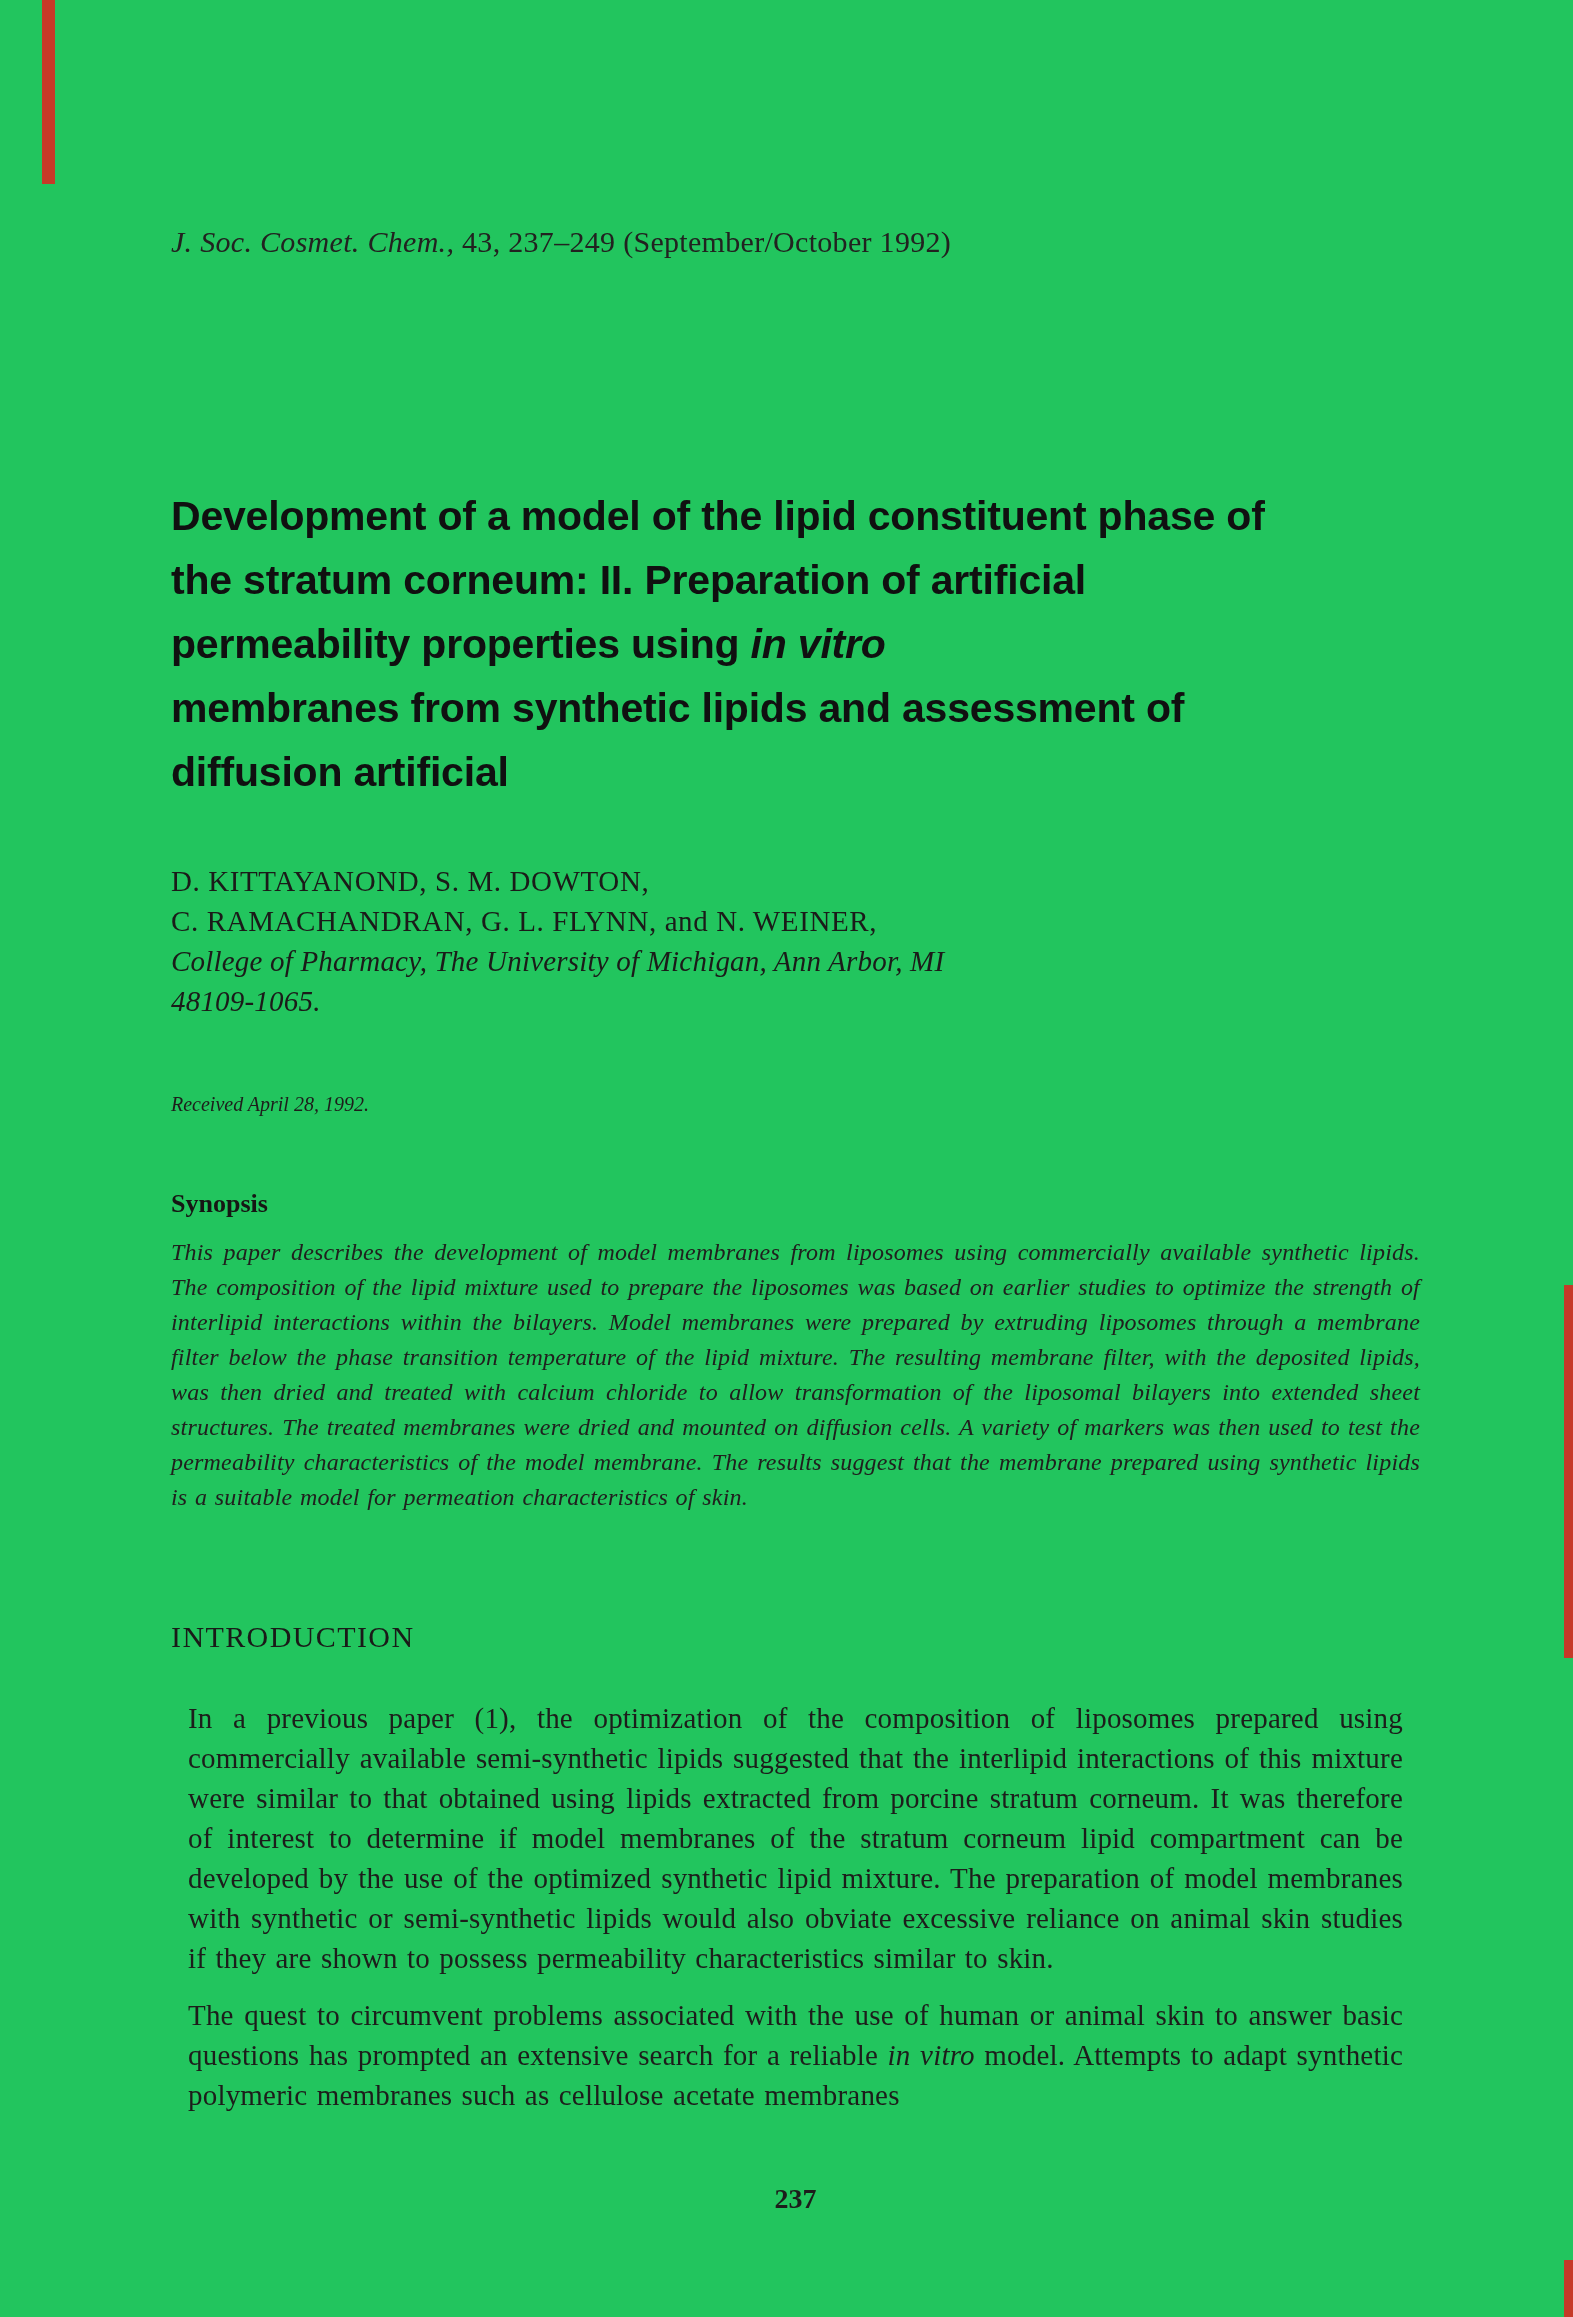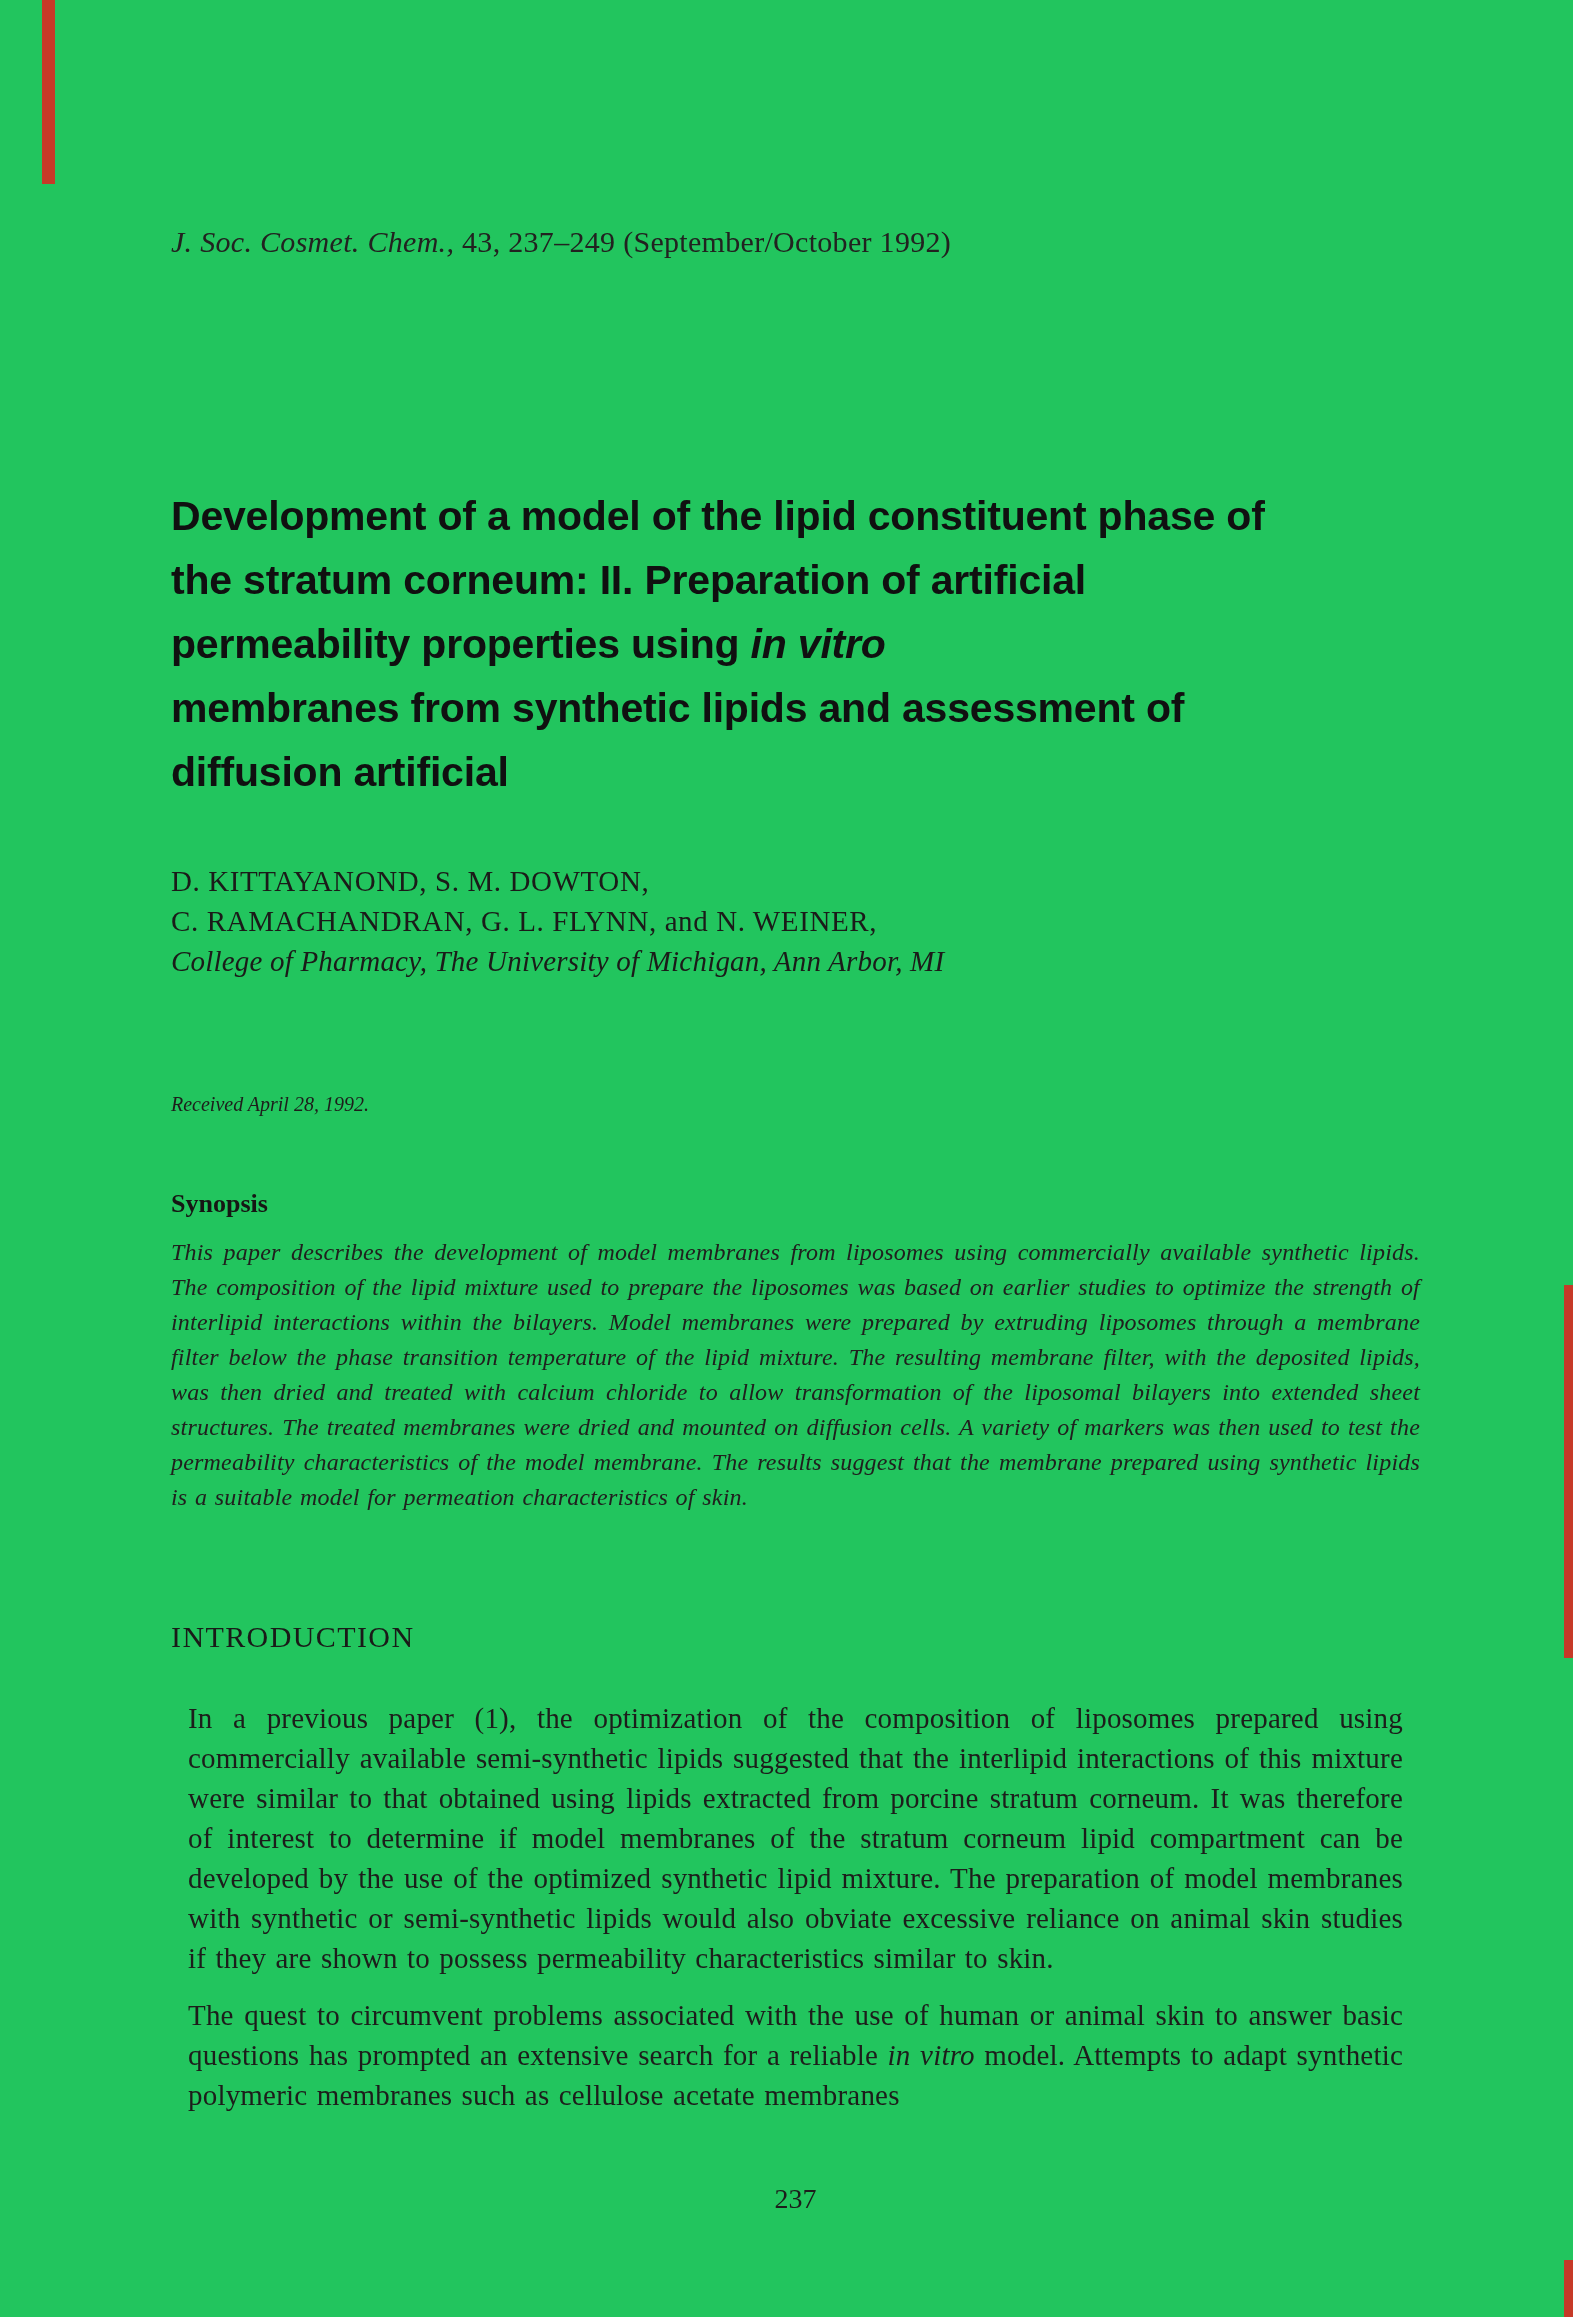--- a/index.html
+++ b/index.html
@@ -104,20 +104,21 @@
   .body-text p + p { margin-top: 16.3px; }
   .body-text .it { font-style: italic; }
 
   .pagenum {
     position: absolute;
     left: 171px; top: 2183px;
     width: 1249px;
     text-align: center;
     font-size: 28px;
     color: #1d1d1b;
+    font-weight: bold;
   }
 
   .scan-mark { position: absolute; background: #c63a28; }
   .mark-a { left: 42px;   top: 0;      width: 13.4px; height: 184px; }
   .mark-b { left: 1564px; top: 1285px; width: 9.6px; height: 373px; }
   .mark-c { left: 1564px; top: 2260px; width: 9.6px; height: 58px;  }
 </style>
 </head>
 <body>
 
@@ -141,20 +142,21 @@
       <span class="it">in vitro</span>
     </div>
     <div>membranes from synthetic lipids and assessment of</div>
     <div>diffusion artificial</div>
   </div>
 
   <div class="byline">
     <div>D. KITTAYANOND, S. M. DOWTON,</div>
     <div>C. RAMACHANDRAN, G. L. FLYNN, and N. WEINER,</div>
     <div class="affil">College of Pharmacy, The University of Michigan, Ann Arbor, MI</div>
+    <div class="affil">48109-1065.</div>
   </div>
 
   <div class="received">Received April 28, 1992.</div>
 
   <div class="syn-head">Synopsis</div>
 
   <div class="syn-body">This paper describes the development of model membranes from liposomes using commercially available synthetic lipids. The composition of the lipid mixture used to prepare the liposomes was based on earlier studies to optimize the strength of interlipid interactions within the bilayers. Model membranes were prepared by extruding liposomes through a membrane filter below the phase transition temperature of the lipid mixture. The resulting membrane filter, with the deposited lipids, was then dried and treated with calcium chloride to allow transformation of the liposomal bilayers into extended sheet structures. The treated membranes were dried and mounted on diffusion cells. A variety of markers was then used to test the permeability characteristics of the model membrane. The results suggest that the membrane prepared using synthetic lipids is a suitable model for permeation characteristics of skin.</div>
 
   <div class="intro-head">INTRODUCTION</div>
 

